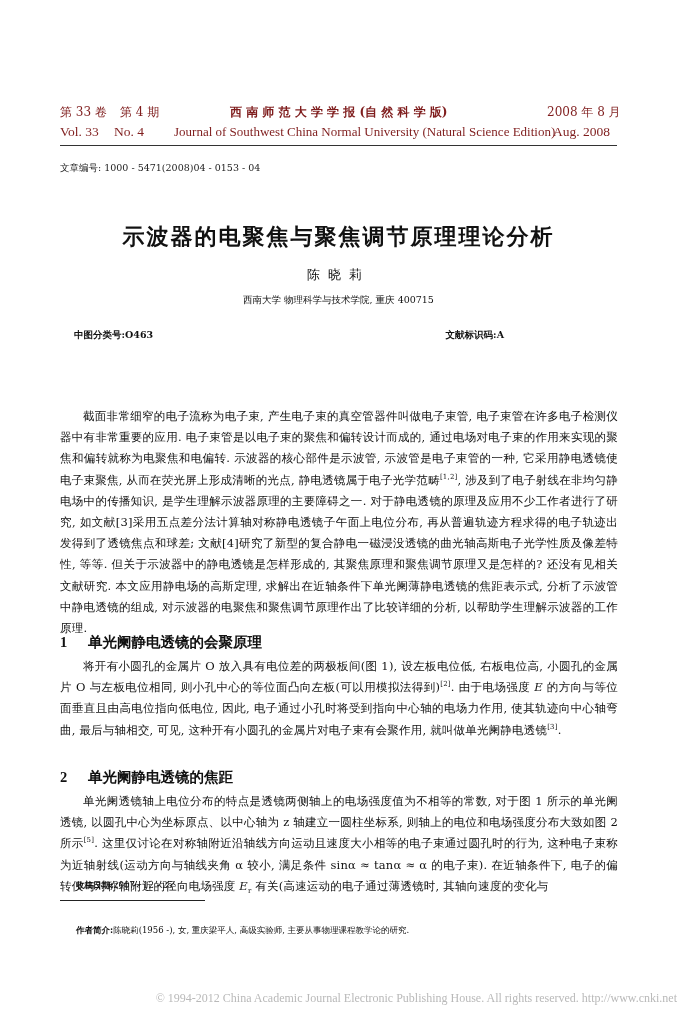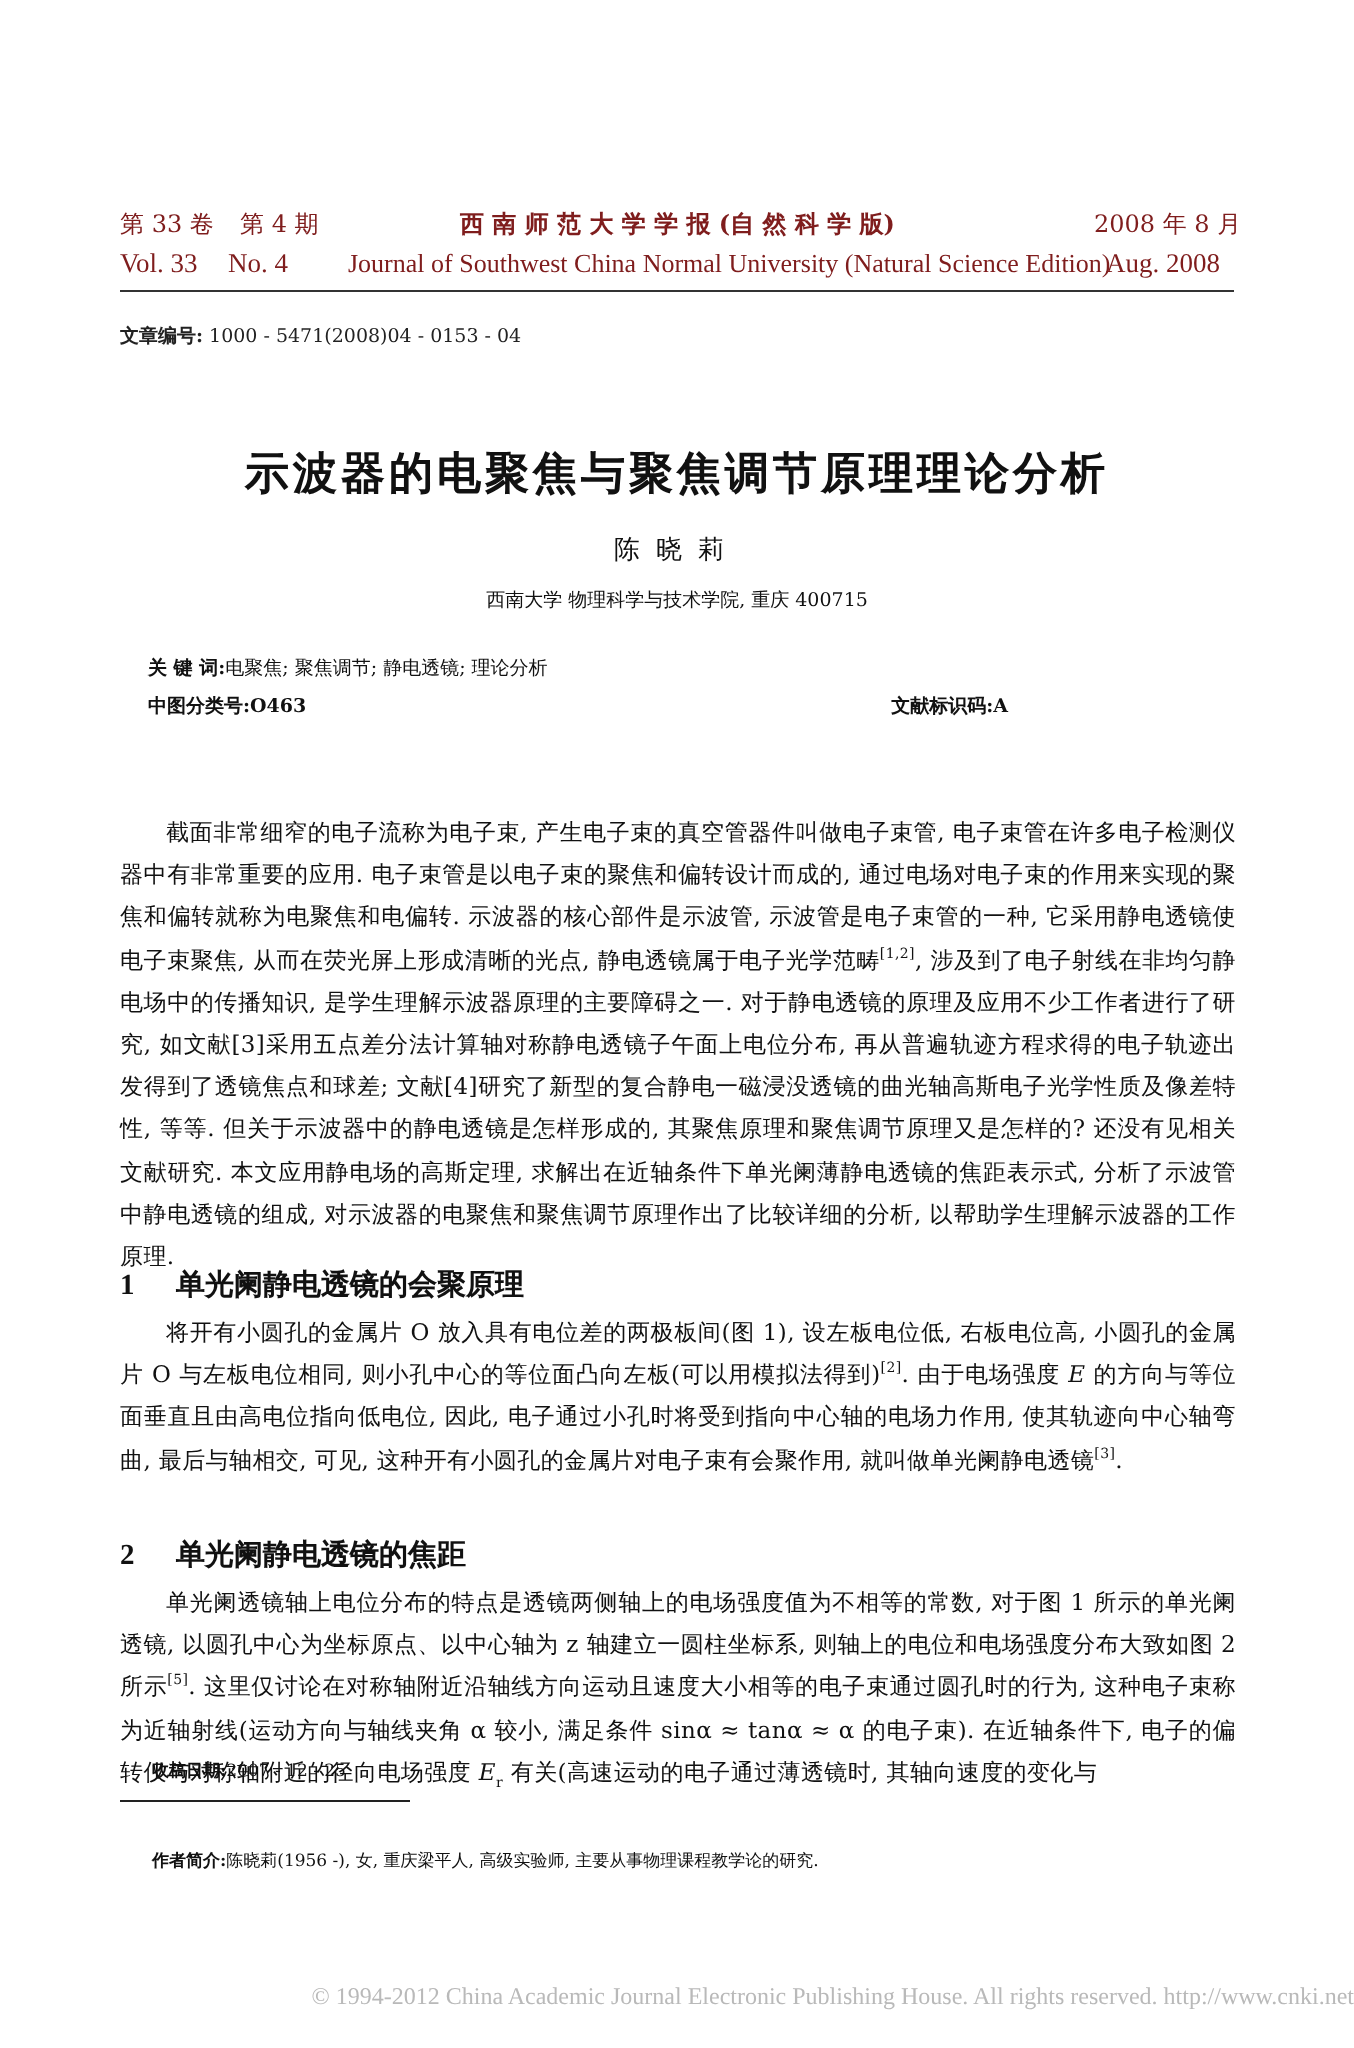--- a/index.html
+++ b/index.html
@@ -5,21 +5,21 @@
   html, body { margin: 0; padding: 0; background: #ffffff; }
   body {
     width: 677px; height: 1024px; position: relative; overflow: hidden;
     font-family: "DejaVu Serif", "Liberation Serif", serif; color: #111;
   }
   .abs { position: absolute; }
   .hdr { font-size: 12px; color: #7f1d1d; white-space: nowrap; }
   .hdr-en { font-family: "Liberation Serif", serif; font-size: 13.5px; }
   .rule { position: absolute; left: 60px; width: 557px; height: 1px; background: #333; top: 145px; }
   .artno { font-size: 9.5px; color: #222; left: 60px; top: 162px; white-space: nowrap; }
-  .artno b { font-weight: bold; }
+  .artno b { font-weight: normal; }
   .title { left: 0; width: 677px; top: 222px; text-align: center; font-family: "DejaVu Sans", sans-serif; font-weight: bold; font-size: 22px; letter-spacing: 2px; }
   .author { left: 0; width: 677px; top: 266px; text-align: center; font-size: 13px; letter-spacing: 8px; }
   .affil { left: 0; width: 677px; top: 294px; text-align: center; font-size: 9.5px; }
   .abs-block { left: 74px; width: 540px; top: 326px; font-size: 9.5px; line-height: 18.5px; }
   .abs-block b { font-weight: bold; }
   .abs-row { display: flex; justify-content: space-between; width: 430px; }
   .body-text { left: 60px; width: 558px; font-size: 11.5px; line-height: 21.2px; text-align: justify; letter-spacing: 0.2px; }
   .indent { text-indent: 2em; }
   sup { font-size: 7px; vertical-align: super; line-height: 0; }
   .sec { left: 60px; font-family: "DejaVu Sans", sans-serif; font-weight: bold; font-size: 14.5px; white-space: nowrap; }
@@ -47,23 +47,20 @@
 <div class="abs artno">
   <b>文章编号:</b>
   <span>1000 - 5471(2008)04 - 0153 - 04</span>
 </div>
 
 <div class="abs title">示波器的电聚焦与聚焦调节原理理论分析</div>
 <div class="abs author">陈晓莉</div>
 <div class="abs affil">西南大学 物理科学与技术学院, 重庆 400715</div>
 
 <div class="abs abs-block">
-  <div>
-    <b>关 键 词:</b><span>电聚焦; 聚焦调节; 静电透镜; 理论分析</span>
-  </div>
   <div class="abs-row">
     <span><b>中图分类号:</b><b>O463</b></span>
     <span><b>文献标识码:</b><b>A</b></span>
   </div>
 </div>
 
 <div class="abs body-text indent" style="top:406px;">
   <span>截面非常细窄的电子流称为电子束, 产生电子束的真空管器件叫做电子束管, 电子束管在许多电子检测仪器中有非常重要的应用. 电子束管是以电子束的聚焦和偏转设计而成的, 通过电场对电子束的作用来实现的聚焦和偏转就称为电聚焦和电偏转. 示波器的核心部件是示波管, 示波管是电子束管的一种, 它采用静电透镜使电子束聚焦, 从而在荧光屏上形成清晰的光点, 静电透镜属于电子光学范畴</span><sup>[1,2]</sup><span>, 涉及到了电子射线在非均匀静电场中的传播知识, 是学生理解示波器原理的主要障碍之一. 对于静电透镜的原理及应用不少工作者进行了研究, 如文献[3]采用五点差分法计算轴对称静电透镜子午面上电位分布, 再从普遍轨迹方程求得的电子轨迹出发得到了透镜焦点和球差; 文献[4]研究了新型的复合静电一磁浸没透镜的曲光轴高斯电子光学性质及像差特性, 等等. 但关于示波器中的静电透镜是怎样形成的, 其聚焦原理和聚焦调节原理又是怎样的? 还没有见相关文献研究. 本文应用静电场的高斯定理, 求解出在近轴条件下单光阑薄静电透镜的焦距表示式, 分析了示波管中静电透镜的组成, 对示波器的电聚焦和聚焦调节原理作出了比较详细的分析, 以帮助学生理解示波器的工作原理.</span>
 </div>
 

